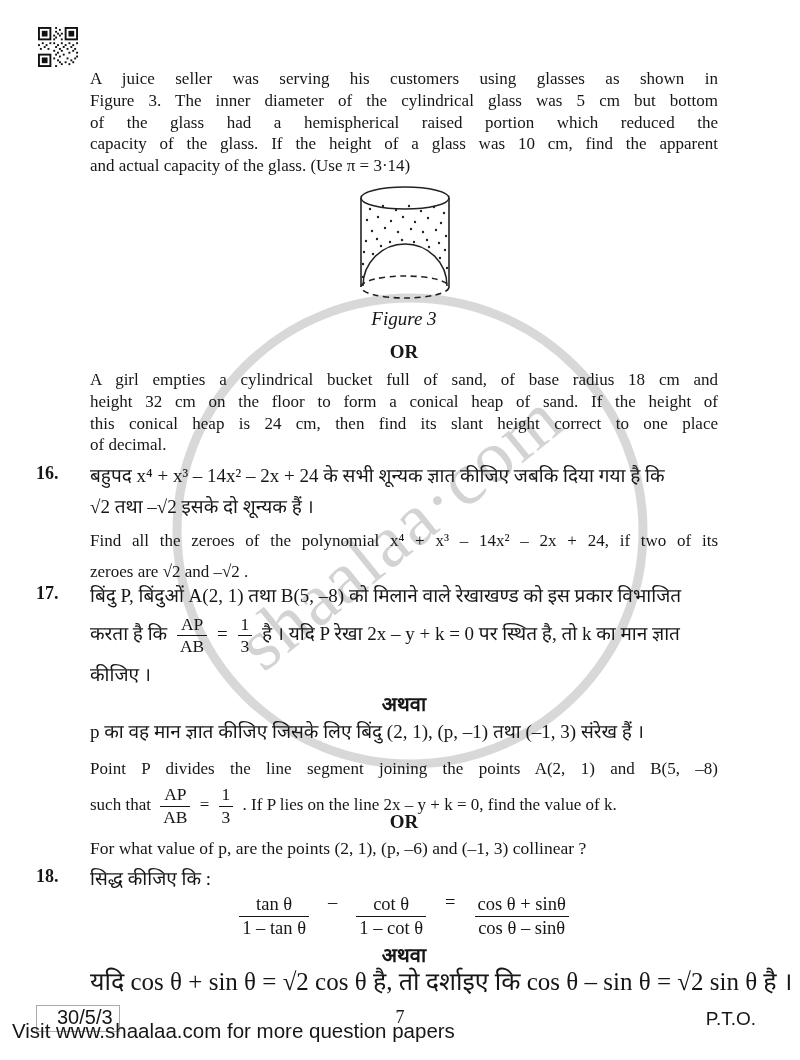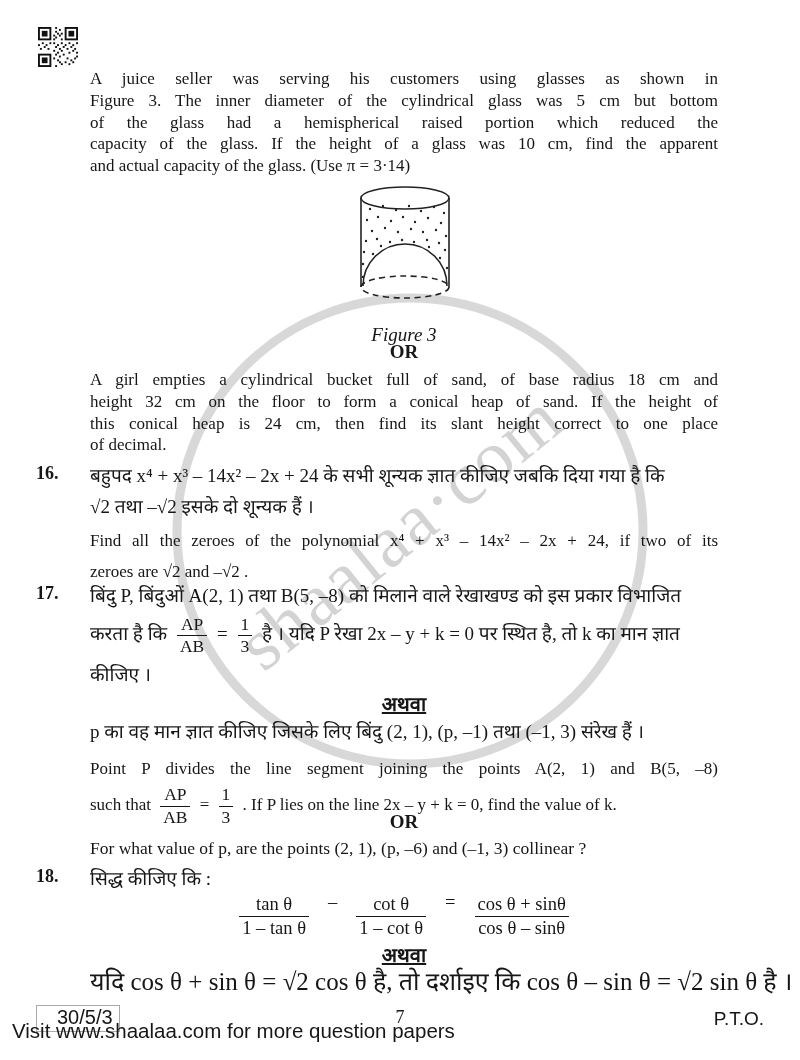--- a/index.html
+++ b/index.html
@@ -12,21 +12,21 @@
   .center{text-align:center;}
   .bold{font-weight:bold;}
   .w{left:90px;width:628px;}
   .qnum{left:36px;font-weight:bold;font-size:18px;}
   .frac{display:inline-block;vertical-align:middle;text-align:center;line-height:1.12;margin:2px 5px;font-size:17.5px;}
   .frac .fd{border-top:1.5px solid #161616;display:block;padding:1px 3px 0 3px;}
   .frac .fn{display:block;padding:0 3px 1px 3px;}
   .fracline{white-space:nowrap;}
   .identity{display:flex;align-items:flex-start;justify-content:center;font-size:18.5px;}
   .identity .op{margin:0 14px;}
-  .heading-hi{font-size:20px;font-weight:bold;text-decoration:underline;}
+  .heading-hi{font-size:20px;font-weight:bold;}
   .watermark-text{left:400px;top:531px;transform:translate(-50%,-50%) rotate(-39deg);
     font-size:74px;color:rgba(150,150,150,0.42);letter-spacing:2px;white-space:nowrap;
     font-family:"Liberation Serif",serif;pointer-events:none;}
   .figcap{font-style:italic;font-size:19px;}
   .sans{font-family:"Liberation Sans",sans-serif;}
   .codebox{border:1px solid #aaaaaa;padding:0px 6px 2px 20px;font-size:20px;background:rgba(255,255,255,0.6);}
   svg{display:block;}
 </style>
 </head>
 <body>
@@ -154,21 +154,21 @@
       <circle cx="15" cy="68" r="1.2"></circle>
         <circle cx="24" cy="70" r="1.2"></circle>
         <circle cx="96" cy="66" r="1.2"></circle>
       <circle cx="91" cy="74" r="1.2"></circle>
         <circle cx="14" cy="80" r="1.2"></circle>
         <circle cx="98" cy="84" r="1.2"></circle>
       <circle cx="14" cy="93" r="1.2"></circle>
     </g>
   </svg>
 
-  <div class="abs w center figcap" style="top:324px;">Figure 3</div>
+  <div class="abs w center figcap" style="top:308px;">Figure 3</div>
   <div class="abs w center bold" style="top:341px;font-size:19px;">OR</div>
 
   <div class="abs w" style="top:369px;">
     <div class="en jl">A girl empties a cylindrical bucket full of sand, of base radius 18 cm and</div>
     <div class="en jl">height 32 cm on the floor to form a conical heap of sand. If the height of</div>
     <div class="en jl">this conical heap is 24 cm, then find its slant height correct to one place</div>
     <div class="en lastline">of decimal.</div>
   </div>
 
   <div class="abs qnum" style="top:463px;">16.</div>
@@ -222,16 +222,16 @@
     <span class="frac" style="font-size:18.5px;">
         <span class="fn">cos θ + sinθ</span>
         <span class="fd">cos θ – sinθ</span>
       </span>
   </div>
   <div class="abs w center heading-hi" style="top:941px;">अथवा</div>
   <div class="abs w hi" style="top:966px;font-size:25px;">यदि cos θ + sin θ = √2 cos θ है, तो दर्शाइए कि cos θ – sin θ = √2 sin θ है ।</div>
 
   <div class="abs sans codebox" style="left:36px;top:1005px;">30/5/3</div>
   <div class="abs center" style="left:0;top:1007px;width:800px;font-size:18px;">7</div>
-  <div class="abs sans" style="right:36px;top:1008px;font-size:19px;margin-left:8px;">P.T.O.</div>
+  <div class="abs sans" style="right:44px;top:1008px;font-size:19px;margin-left:8px;">P.T.O.</div>
   <div class="abs sans" style="left:12px;top:1019px;font-size:20.5px;">Visit www.shaalaa.com for more question papers</div>
 
 </div>
 
 </body></html>

